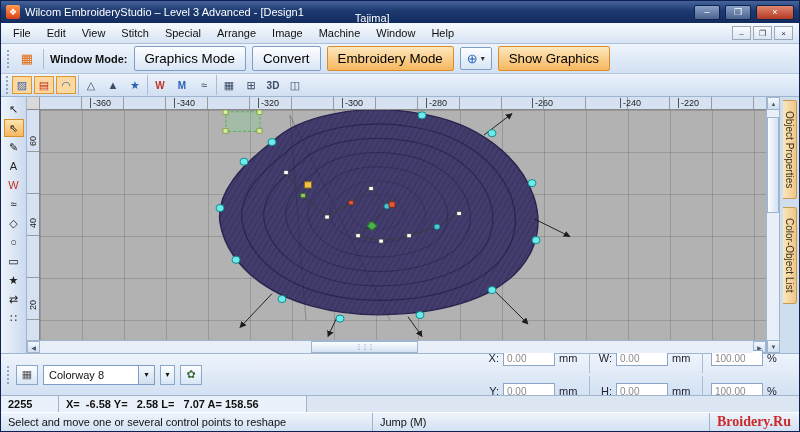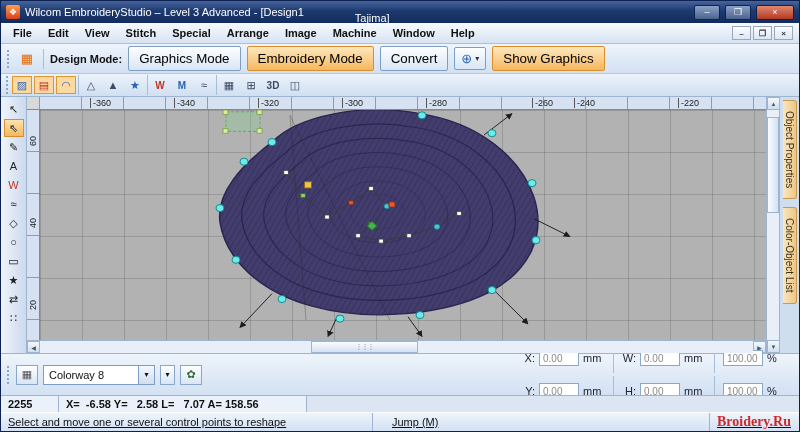--- a/index.html
+++ b/index.html
@@ -9,21 +9,21 @@
 
   
   .titlebar{height:22px;flex:0 0 22px;background:linear-gradient(#46639b,#1d3a70 45%,#122b5e);color:#fff;display:flex;align-items:center;padding:0 5px;gap:5px;}
   .app-icon{width:14px;height:14px;background:linear-gradient(#ff9d4d,#d8401d);border-radius:2px;display:flex;align-items:center;justify-content:center;font-size:9px;color:#fff;}
   .titlebar .t2{margin-left:46px;margin-top:12px;}
   .tspacer{flex:1;}
   .winbtn{width:26px;height:15px;border-radius:2px;border:1px solid #0e2450;background:linear-gradient(#8ba0c6,#4b648f);font-size:9px;color:#fff;display:flex;align-items:center;justify-content:center;}
   .winbtn.close{width:38px;background:linear-gradient(#e2876f,#b33a24);}
 
   
-  .menubar{height:21px;flex:0 0 21px;background:linear-gradient(#f6fafd,#d7e3f3);border-bottom:1px solid #aebfd6;display:flex;align-items:center;padding:0 4px;font-weight:bold;}
+  .menubar{height:21px;flex:0 0 21px;background:linear-gradient(#f6fafd,#d7e3f3);border-bottom:1px solid #aebfd6;display:flex;align-items:center;padding:0 4px;}
   .menu-item{padding:3px 8px;}
   .mspacer{flex:1;}
   .mdibtn{width:19px;height:14px;margin-right:2px;border:1px solid #9aa8bd;background:linear-gradient(#fbfdff,#dde6f2);font-size:8px;display:flex;align-items:center;justify-content:center;color:#334;}
 
   
   .toolbar1{height:30px;flex:0 0 30px;background:linear-gradient(#eef4fb,#d3e1f3);border-bottom:1px solid #b6c7dd;display:flex;align-items:center;gap:6px;padding:0 6px;}
   .grip{width:4px;height:18px;border-left:2px dotted #8fa6c3;}
   .tb-icon{width:20px;height:20px;display:flex;align-items:center;justify-content:center;font-size:13px;color:#e06a10;}
   .sep{width:1px;height:20px;background:#aabdd6;}
   .mode-label{font-weight:bold;}
@@ -76,35 +76,35 @@
 
   
   .bottombar{height:42px;flex:0 0 42px;background:linear-gradient(#eef4fb,#d3e1f3);border-top:1px solid #9fb4cf;display:flex;align-items:center;gap:5px;padding:0 6px;}
   .smallbtn{width:22px;height:20px;border:1px solid #8aa6c9;background:linear-gradient(#fdfeff,#d8e6f5);display:flex;align-items:center;justify-content:center;font-size:11px;color:#3a6b3a;}
   .combo{width:112px;height:20px;border:1px solid #7d9dc4;background:#fff;display:flex;align-items:center;padding-left:5px;}
   .combo-arrow{margin-left:auto;width:16px;height:100%;background:linear-gradient(#f4f8fd,#cfdeef);border-left:1px solid #7d9dc4;display:flex;align-items:center;justify-content:center;font-size:8px;}
   .dropbtn{width:15px;height:20px;border:1px solid #8aa6c9;background:linear-gradient(#fdfeff,#d8e6f5);display:flex;align-items:center;justify-content:center;font-size:8px;}
   .fields{margin-left:auto;display:flex;flex-direction:column;gap:3px;padding-right:4px;}
   .frow{display:flex;align-items:center;gap:4px;}
   .flbl{width:14px;text-align:right;color:#223;}
-  .fin{width:40px;height:16px;border:1px solid #8aa6c9;background:#fff;color:#8a8a8a;font-size:10px;padding:0 3px;font-family:"Liberation Sans",sans-serif;}
+  .fin{width:52px;height:16px;border:1px solid #8aa6c9;background:#fff;color:#8a8a8a;font-size:10px;padding:0 3px;font-family:"Liberation Sans",sans-serif;}
   .funit{width:22px;color:#223;}
   .fsep{width:1px;height:30px;background:#aabdd6;margin:0 4px;}
 
   
   .statusbar{height:17px;flex:0 0 17px;display:flex;background:#dce6f2;border-top:1px solid #9fb4cf;}
   .scell{border-right:1px solid #9fb4cf;background:#eaf1fa;display:flex;align-items:center;padding:0 7px;white-space:pre;overflow:hidden;font-weight:bold;}
   .s1{width:58px;flex:0 0 58px;}
   .s2{width:248px;flex:0 0 248px;}
   .s3{width:215px;flex:0 0 215px;}
   .s4{flex:1;border-right:none;}
-  .hintbar{height:19px;flex:0 0 19px;display:flex;align-items:center;background:linear-gradient(#eef4fb,#d3e1f3);border-top:1px solid #fff;text-decoration:underline;}
+  .hintbar{height:19px;flex:0 0 19px;display:flex;align-items:center;background:linear-gradient(#eef4fb,#d3e1f3);border-top:1px solid #fff;}
   .hcell{display:flex;align-items:center;padding:0 7px;height:100%;}
   .h1{width:372px;flex:0 0 372px;border-right:1px solid #9fb4cf;}
-  .h2{flex:1;border-right:1px solid #9fb4cf;margin-left:12px;}
+  .h2{flex:1;border-right:1px solid #9fb4cf;}
   .h3{padding-right:8px;font-family:"Liberation Serif",serif;font-weight:bold;font-size:14px;color:var(--watermark-red,#cc2a2a);}
 
   
   .blob{fill:var(--embroidery-fill,#433d6e);stroke:var(--embroidery-dark,#2a2550);stroke-width:1.5;}
   .contour-a{fill:none;stroke:var(--embroidery-dark,#2a2550);stroke-width:2;}
   .contour-b{fill:none;stroke:var(--embroidery-light,#6f68a8);stroke-width:1.6;}
   .handle{fill:var(--selection-cyan,#6fe9e9);stroke:#0a8b8b;stroke-width:1;}
   .node{fill:#ffffff;stroke:#3a3a3a;stroke-width:0.8;}
   .arrowline{stroke:#1c1c1c;stroke-width:1;}
   .guide{stroke:#222;stroke-width:0.6;opacity:0.5;}
@@ -138,24 +138,24 @@
     <span class="mspacer"></span>
     <span class="mdibtn">–</span>
     <span class="mdibtn">❒</span>
     <span class="mdibtn">×</span>
   </div>
 
   <div class="toolbar1">
     <span class="grip"></span>
     <span class="tb-icon">▦</span>
     <span class="sep"></span>
-    <span class="mode-label">Design Mode:</span>
+    <span class="mode-label">Window Mode:</span>
     <button class="btn">Graphics Mode</button>
+    <button class="btn">Convert</button>
     <button class="btn orange">Embroidery Mode</button>
-    <button class="btn">Convert</button>
     <span class="globe-btn">
       <span class="globe">⊕</span>
       <span class="dd">▾</span>
     </span>
     <button class="btn orange">Show Graphics</button>
   </div>
 
   <div class="toolbar2">
     <span class="grip"></span>
     <span class="t2i sel blue">▨</span>
@@ -196,21 +196,21 @@
     <div class="center">
       <div class="hruler-row">
         <div class="corner"></div>
         <div class="hruler">
           <span style="left:50px">-360</span>
           <span style="left:134px">-340</span>
           <span style="left:218px">-320</span>
           <span style="left:302px">-300</span>
           <span style="left:386px">-280</span>
           <span style="left:492px">-260</span>
-          <span style="left:534px">-240</span>
+          <span style="left:580px">-240</span>
           <span style="left:638px">-220</span>
         </div>
       </div>
       <div class="canvas-row">
         <div class="vruler">
           <span style="top:26px">60</span>
           <span style="top:108px">40</span>
           <span style="top:190px">20</span>
 
         </div>

